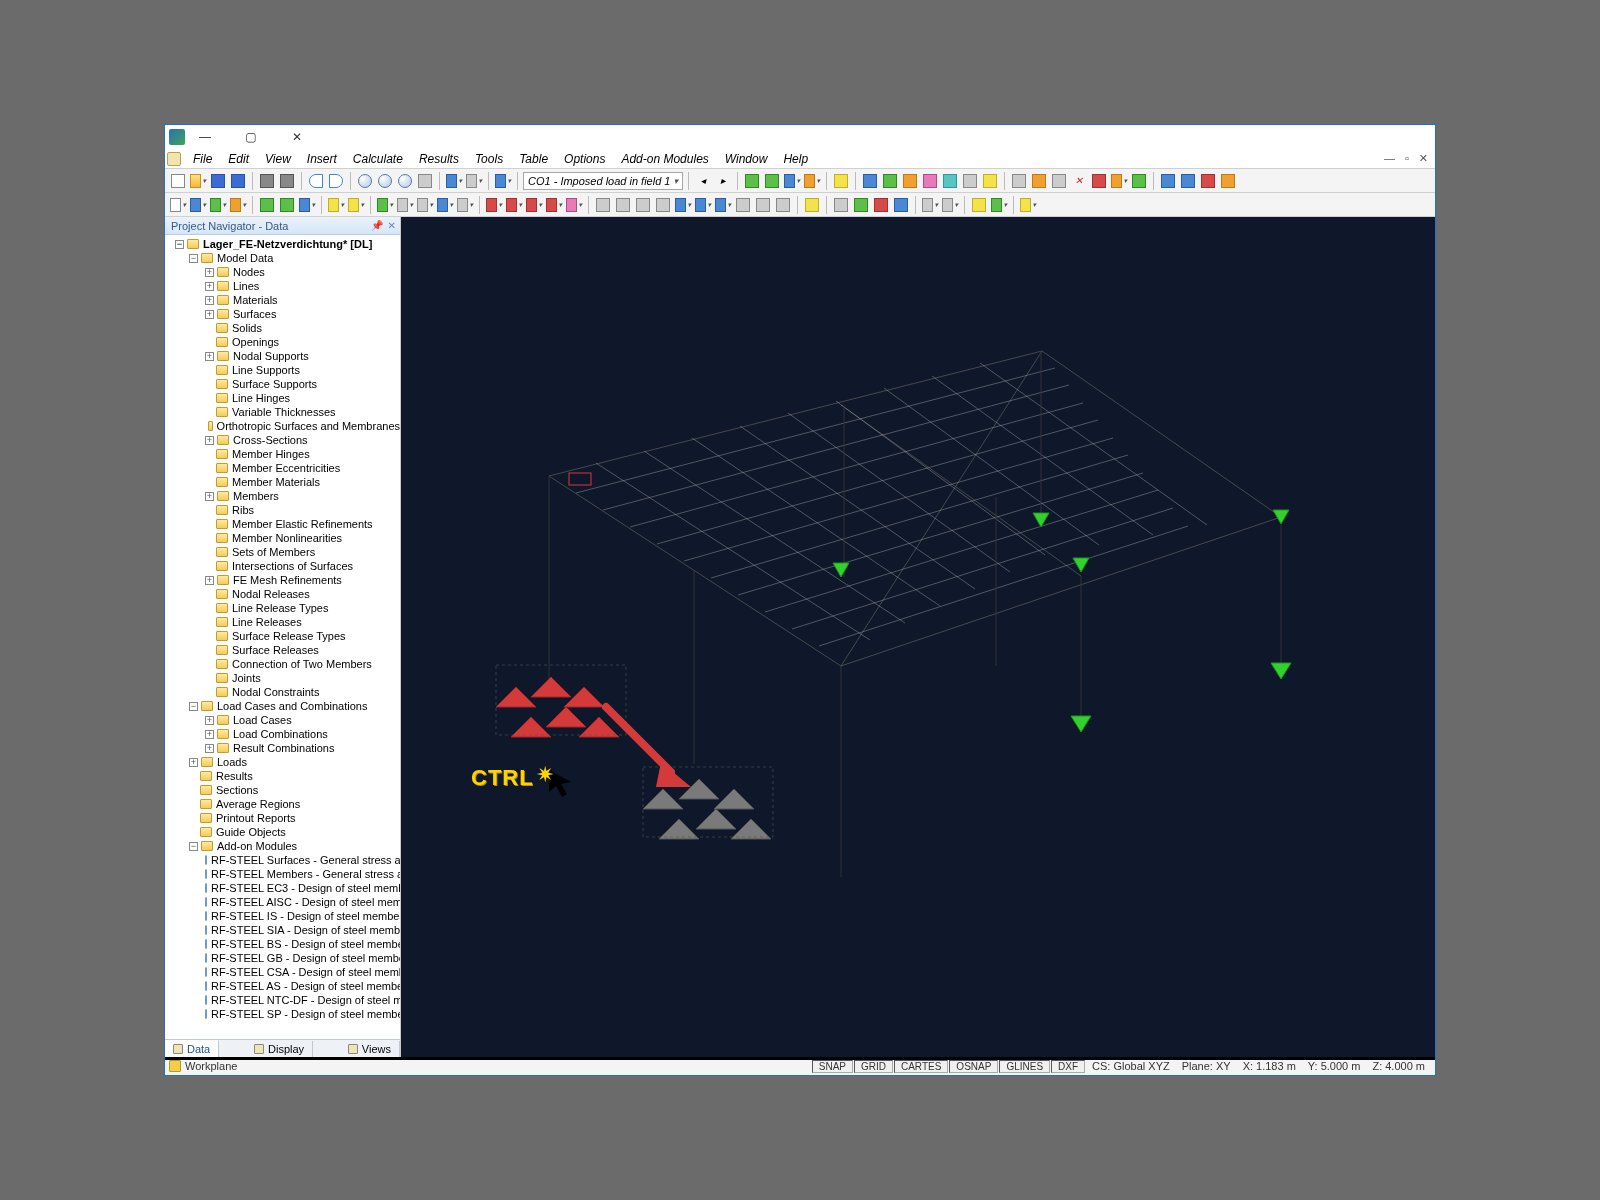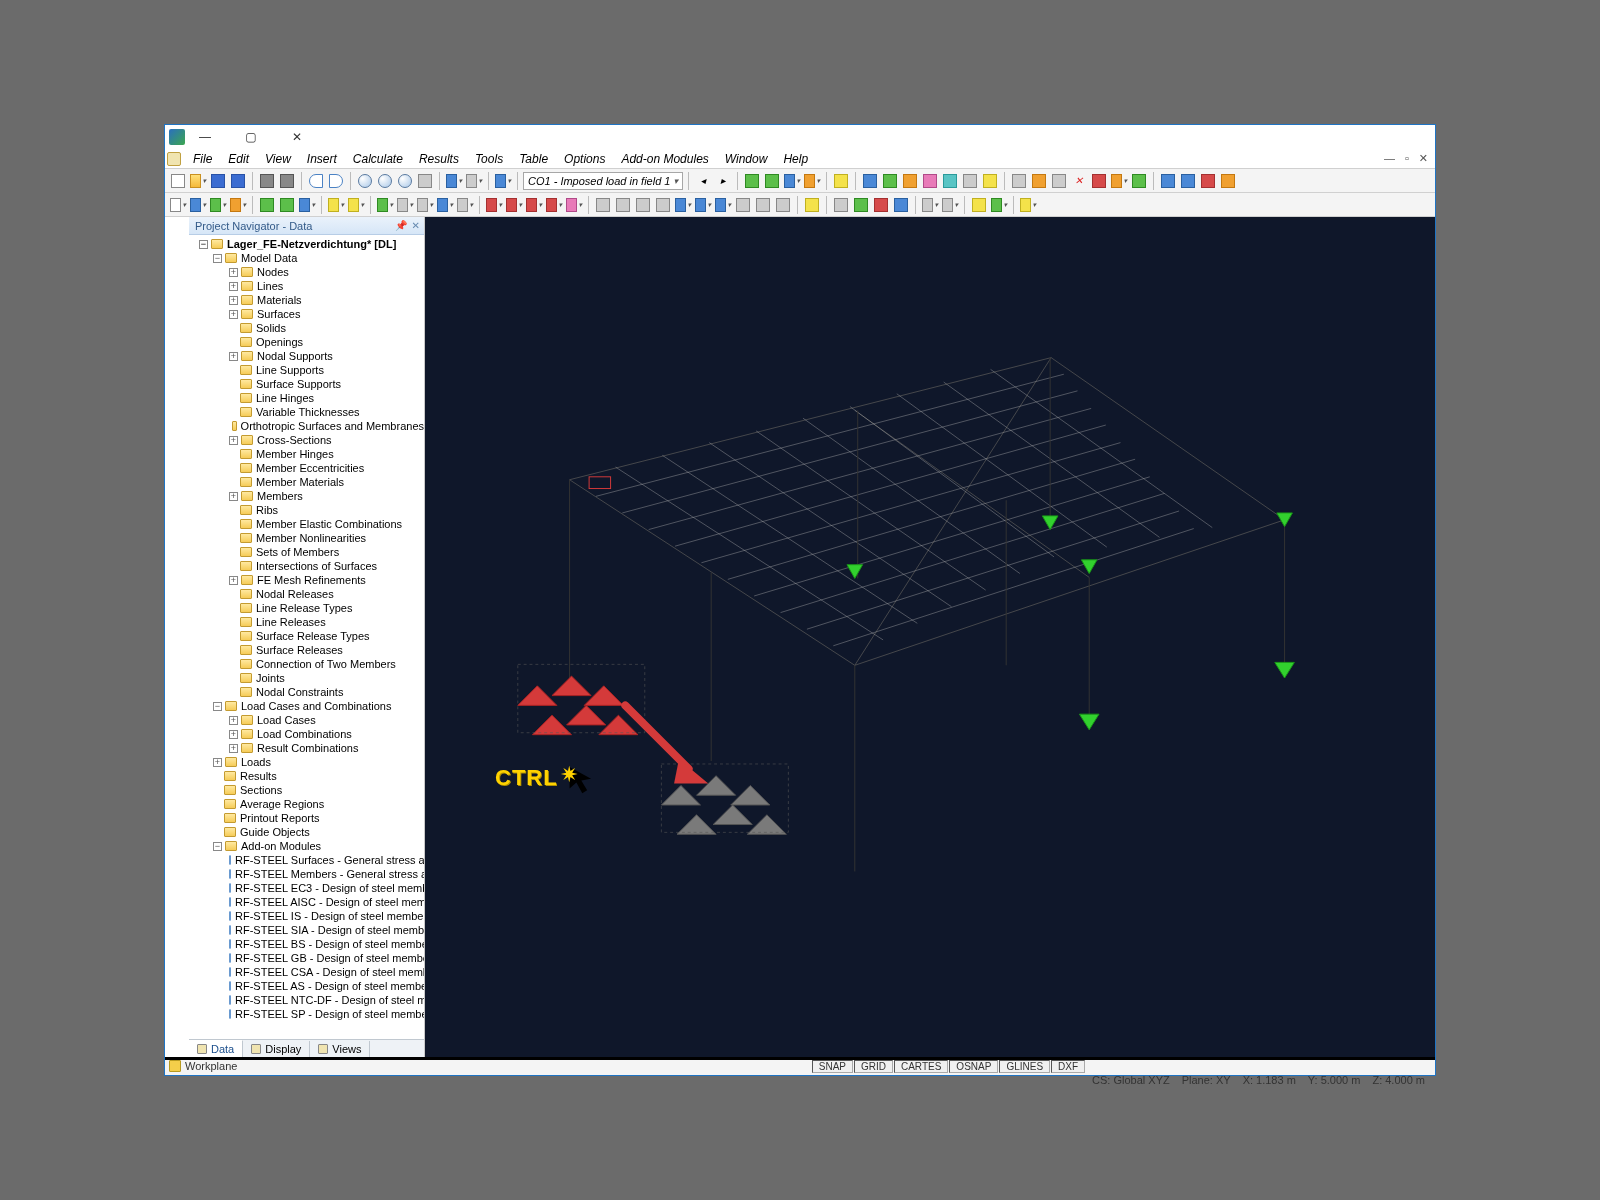--- a/index.html
+++ b/index.html
@@ -94,21 +94,20 @@
   
   .main {
     flex:1; display:flex; min-height:0;
   }
   
   .navigator {
     width: 236px;
     display:flex; flex-direction:column;
     background:#f4f4f4;
     border-right:1px solid #c9c9c9;
-    margin-left:24px;
   }
   .nav-title {
     height: 18px;
     background: linear-gradient(#eaf2fb,#d6e6f7);
     border-bottom:1px solid #b7cde6;
     display:flex; align-items:center; font-size:11px; color:#335a88;
     padding-left:6px;
   }
   .nav-title .pin{margin-left:auto;margin-right:4px;font-size:10px;color:#668ab0;}
   .nav-title .closep{margin-right:4px;font-size:10px;color:#668ab0;}
@@ -127,21 +126,21 @@
     width:12px;height:10px;background:linear-gradient(#ffe9a0,#f6cc58);border:1px solid #c49b30;border-radius:1px;margin-right:4px;
   }
   .tree-row .modico {
     width:12px;height:10px;background:#cde4fb;border:1px solid #6a9ad0;border-radius:1px;margin-right:4px;
   }
   .tree-row.level0{padding-left:10px;font-weight:bold;}
   .tree-row.level1{padding-left:24px;}
   .tree-row.level2{padding-left:40px;}
   .nav-tabs {
     height:18px; background:#eef2f6; border-top:1px solid #c0c8d0;
-    display:flex; align-items:center; font-size:11px;
+    display:flex; align-items:center; font-size:11px;justify-content:space-between;
   }
   .nav-tab { padding:2px 8px; display:flex;align-items:center;gap:4px;border-right:1px solid #c0c8d0;}
   .nav-tab.active{background:#fff;border-top:1px solid #fff;margin-top:-1px;color:#1a4e8c;}
   .nav-tab .ti{width:10px;height:10px;border:1px solid #888;background:#f0e4b0;border-radius:1px;}
   
   .viewport {
     flex:1; background:#0f172a; position:relative; overflow:hidden;
   }
   .viewport svg{position:absolute;inset:0;width:100%;height:100%;}
   .ctrl-label{
@@ -157,21 +156,21 @@
     background:#f4f4f4;
     border-top:3px solid #000000;
     display:flex; align-items:flex-start;
     font-size:11px; color:#333;
     padding:0 4px;
   }
   .statusbar .left{display:flex;align-items:center;gap:4px;}
   .statusbar .left .sico{width:12px;height:12px;background:#f4ce4a;border:1px solid #b79a20;border-radius:1px;}
   .statusbar .spacer{flex:1;}
   .statusbar .toggle{padding:0 6px;border:1px inset #aaa;background:#f0f0f0;margin-right:1px;font-size:10px;}
-  .statusbar .info{padding:0 6px;margin-top:14px;}
+  .statusbar .info{padding:0 6px;}
   
   .nav-tree::-webkit-scrollbar{width:16px;height:16px;}
   .nav-tree::-webkit-scrollbar-track{background:#efefef;}
   .nav-tree::-webkit-scrollbar-thumb{background:#cfcfcf;border:1px solid #b0b0b0;}
   .nav-tree::-webkit-scrollbar-button{background:#e8e8e8;border:1px solid #b0b0b0;height:16px;}
 </style>
 </head>
 <body>
 
 <div class="app-window">
@@ -575,21 +574,21 @@
             <span>Members</span>
           </div>
           <div class="tree-row level2">
             <span class="nosq"></span>
             <span class="folder"></span>
             <span>Ribs</span>
           </div>
           <div class="tree-row level2">
             <span class="nosq"></span>
             <span class="folder"></span>
-            <span>Member Elastic Combinations</span>
+            <span>Member Elastic Refinements</span>
           </div>
           <div class="tree-row level2">
             <span class="nosq"></span>
             <span class="folder"></span>
             <span>Member Nonlinearities</span>
           </div>
           <div class="tree-row level2">
             <span class="nosq"></span>
             <span class="folder"></span>
             <span>Sets of Members</span>

